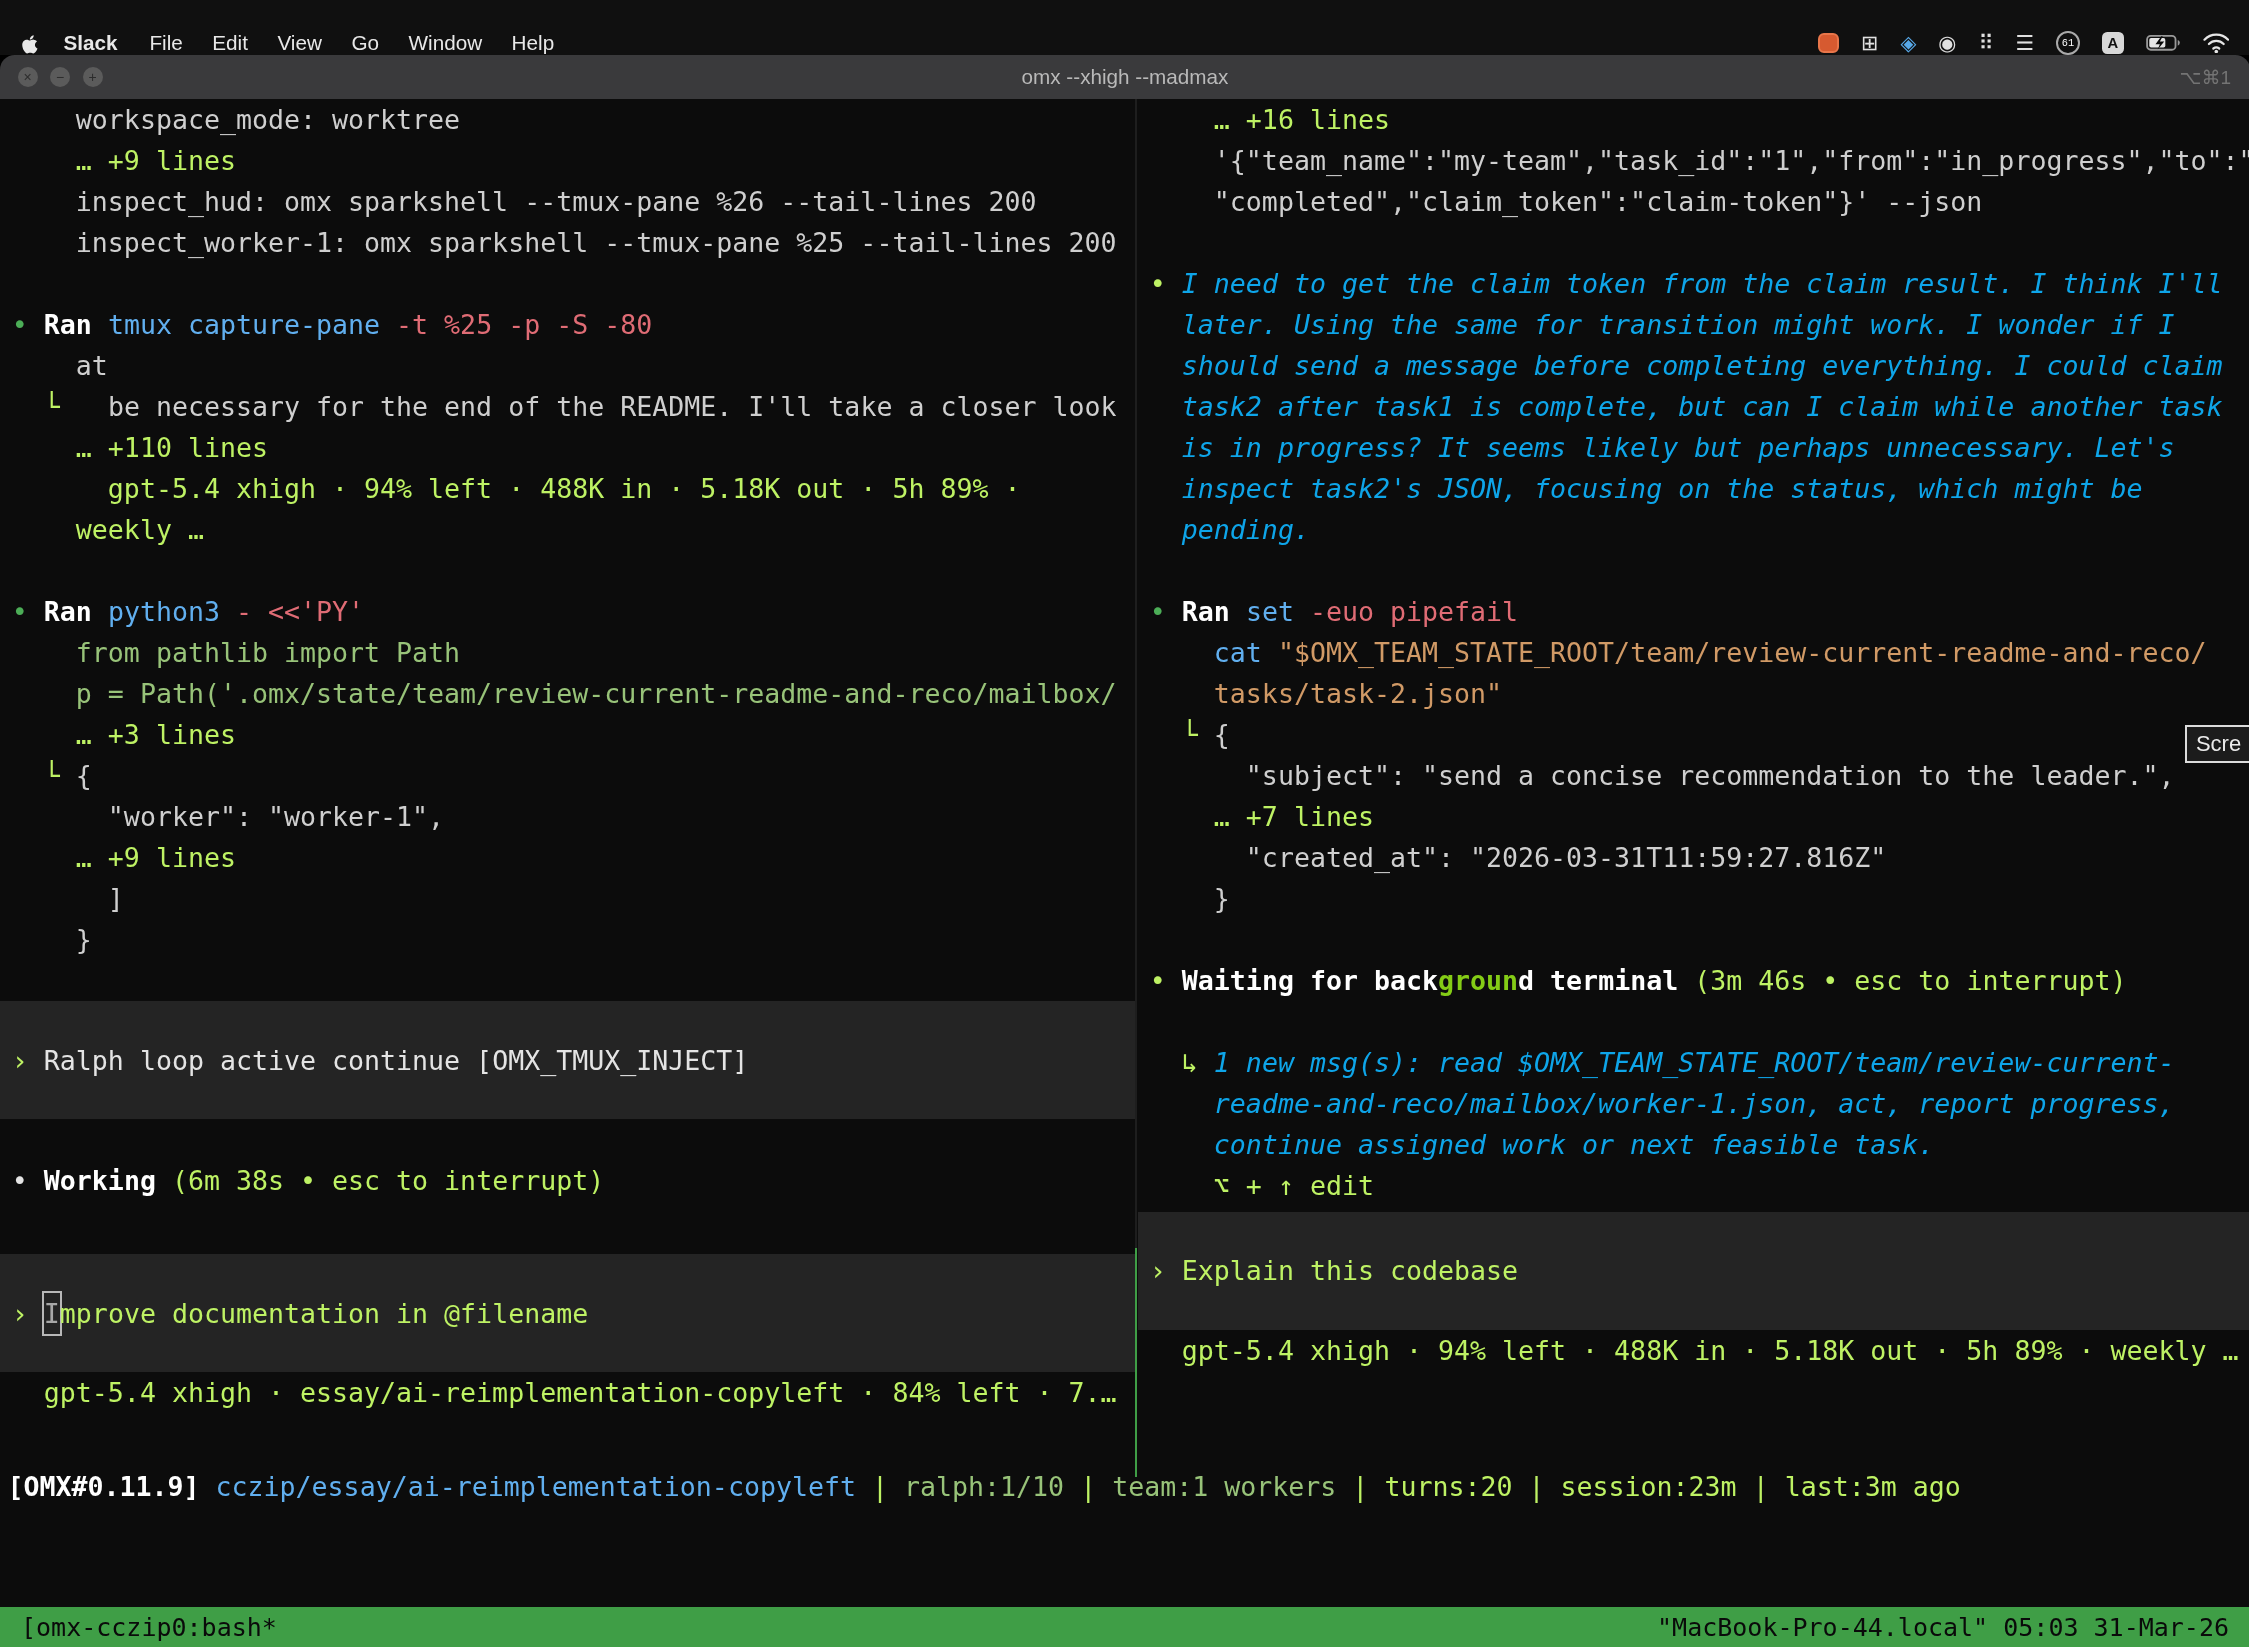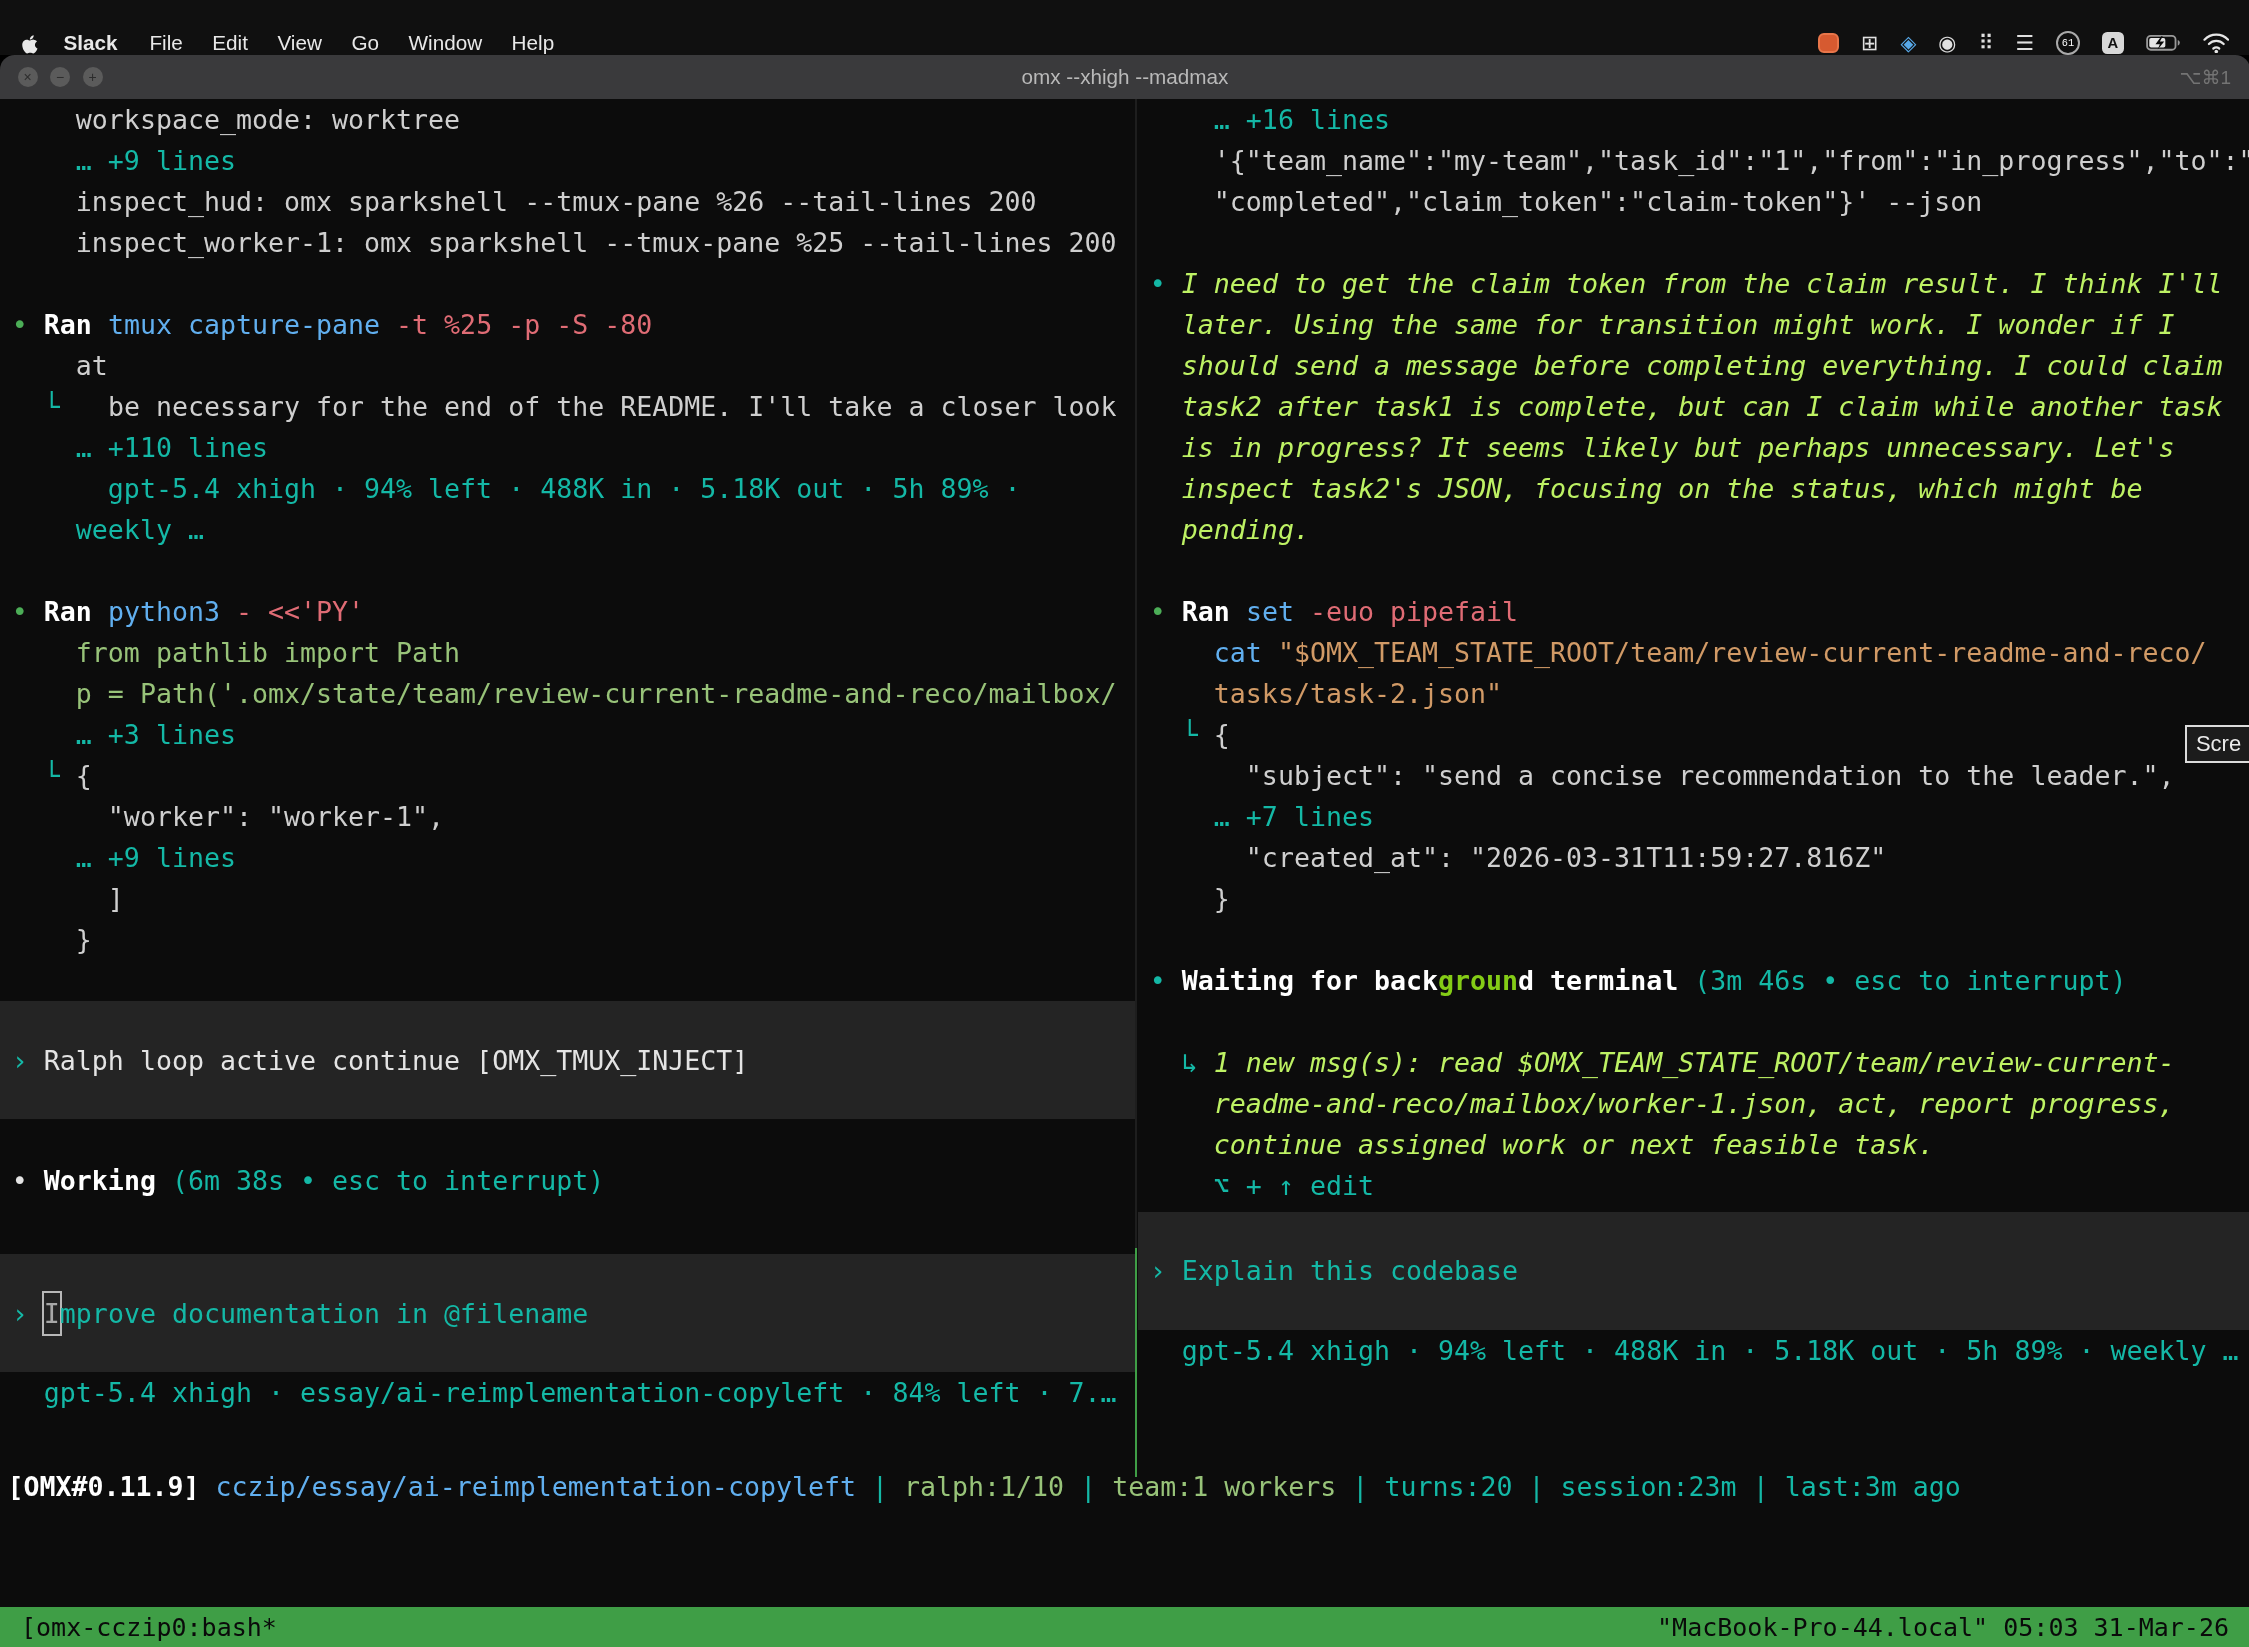--- a/index.html
+++ b/index.html
@@ -35,30 +35,30 @@
   .pane{position:absolute;top:0;overflow:hidden;}
   #pane-left{left:0;width:1135px;height:1425px;}
   #pane-right{left:1138px;width:1112px;height:1425px;}
   .row{height:41px;line-height:41px;font-size:26.6px;white-space:pre;padding-left:11.8px;}
   .row.band{height:118px;display:flex;align-items:center;background:#242424;}
   .row.gap{line-height:0;}
   #divider{position:absolute;left:1135px;top:0;width:2.2px;height:1367px;background:#1e1e1e;}
   #divider-green{position:absolute;left:1135px;top:1149px;width:2.2px;height:229px;background:#3f9e46;}
 
   
-  .d{color:#14b8a6;}
+  .d{color:#bef264;}
   .b{color:#ffffff;font-weight:bold;}
   .wt{color:#e4e4e4;}
   .bl{color:#61afef;}
   .rd{color:#e06c75;}
   .or{color:#d19a66;}
   .gn{color:#98c379;}
   .gb{color:#4cae57;}
   .sh{color:#84cc16;font-weight:bold;}
-  .it{color:#bef264;font-style:italic;}
+  .it{color:#0ea5e9;font-style:italic;}
   .cur{outline:2.2px solid #b8b8b8;outline-offset:0;color:#a8a8a8;}
 
   #status-line{position:absolute;left:0;top:1367px;width:2250px;height:41px;line-height:41px;
     font-size:26.6px;white-space:pre;padding-left:7.4px;box-sizing:border-box;}
 
   #tmux-bar{position:absolute;left:0;bottom:0;width:2250px;height:41px;background:#3f9e46;
     color:#0a0a0a;font-size:25px;line-height:41px;display:flex;justify-content:space-between;
     padding:0 21px;box-sizing:border-box;white-space:pre;}
 
   

